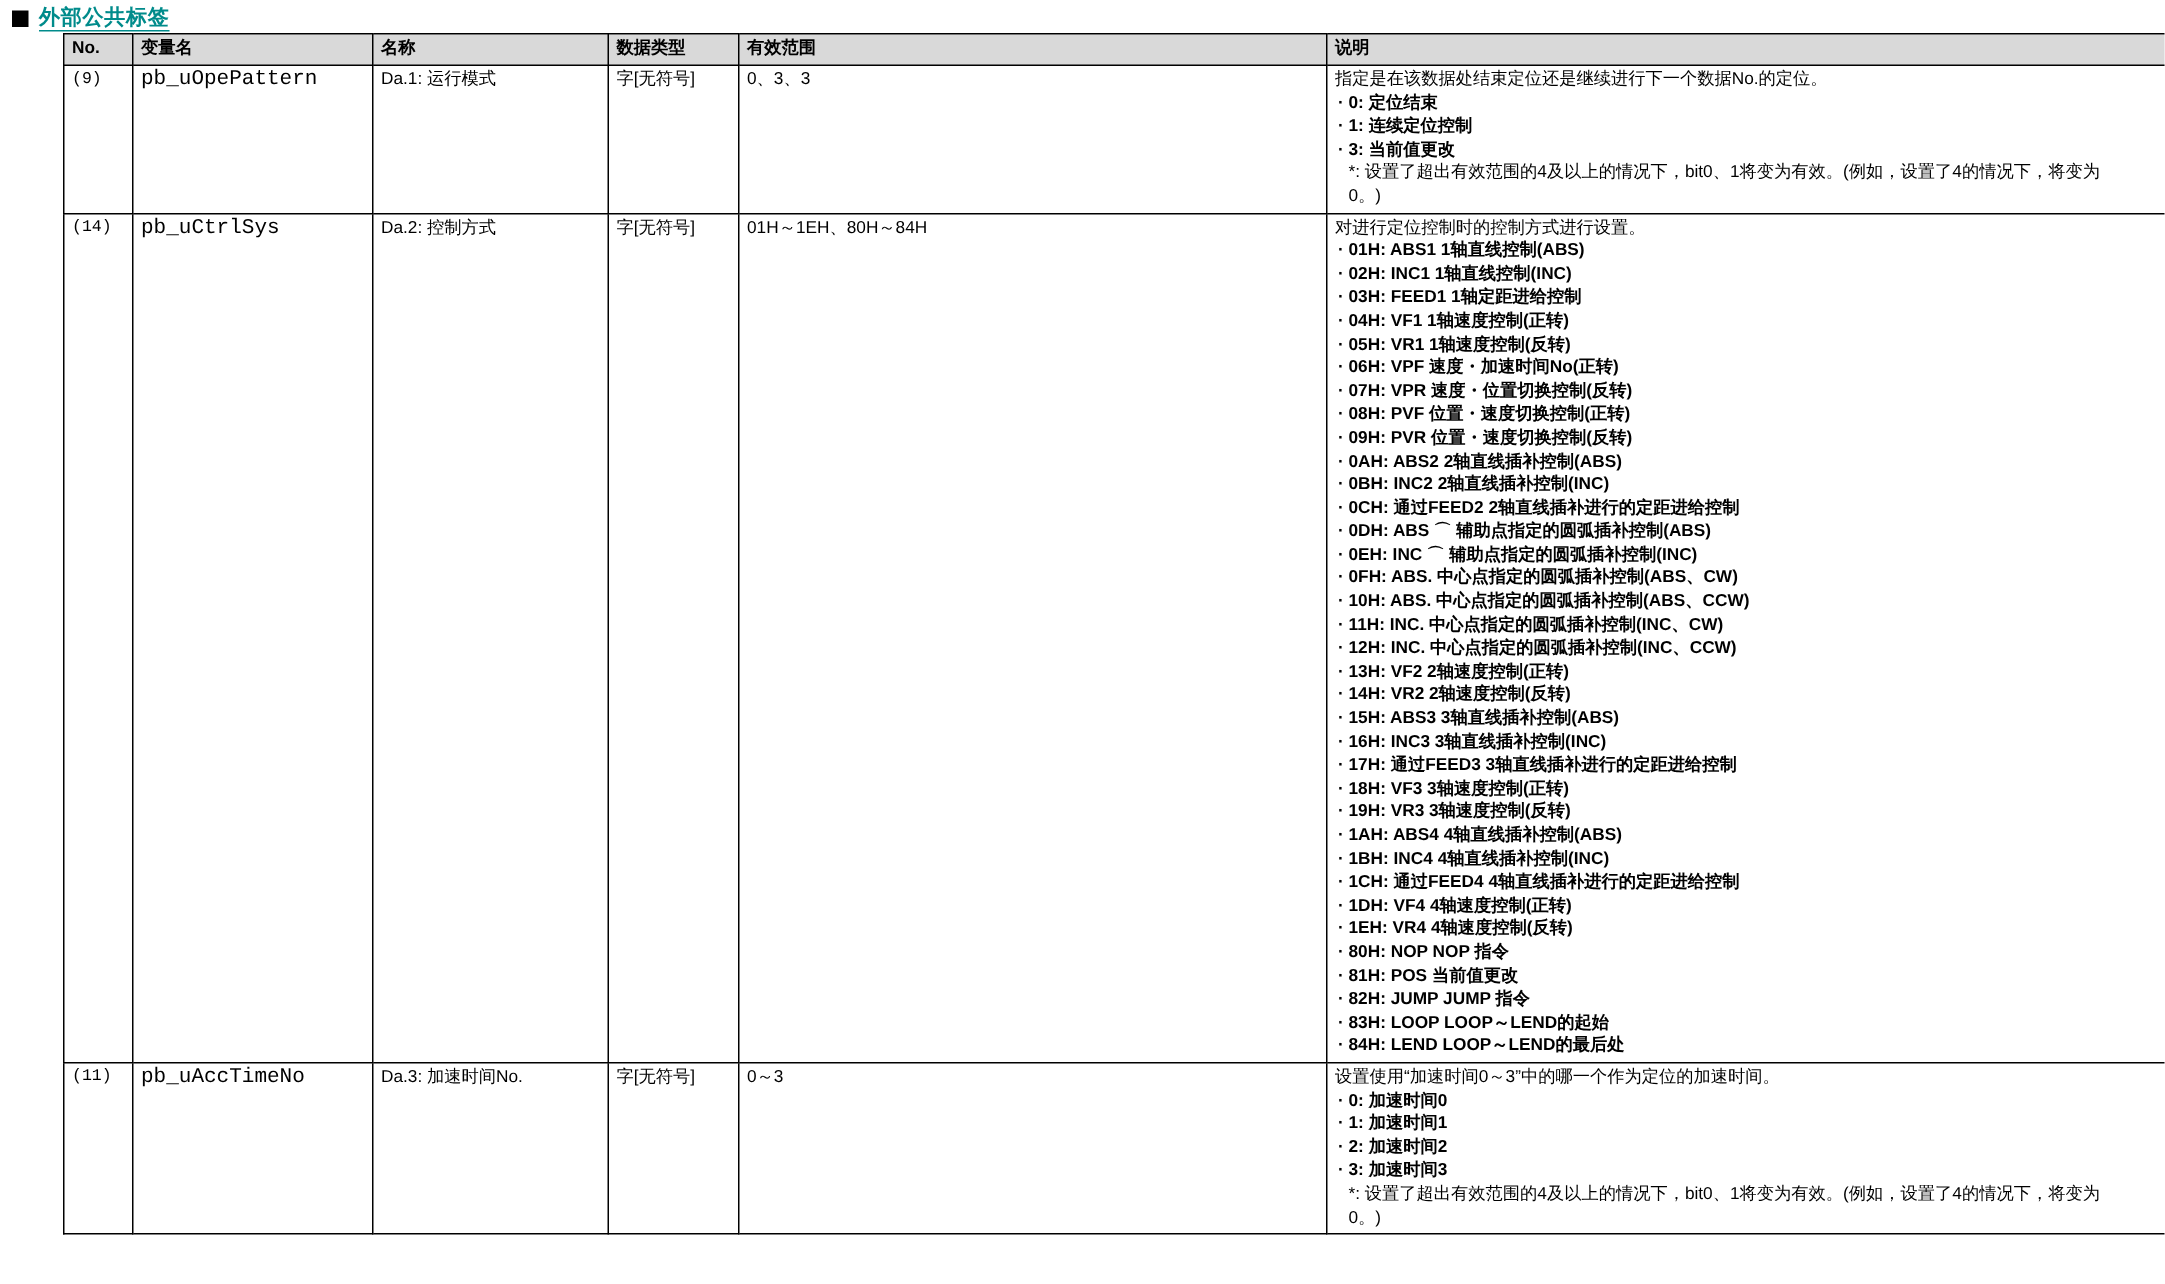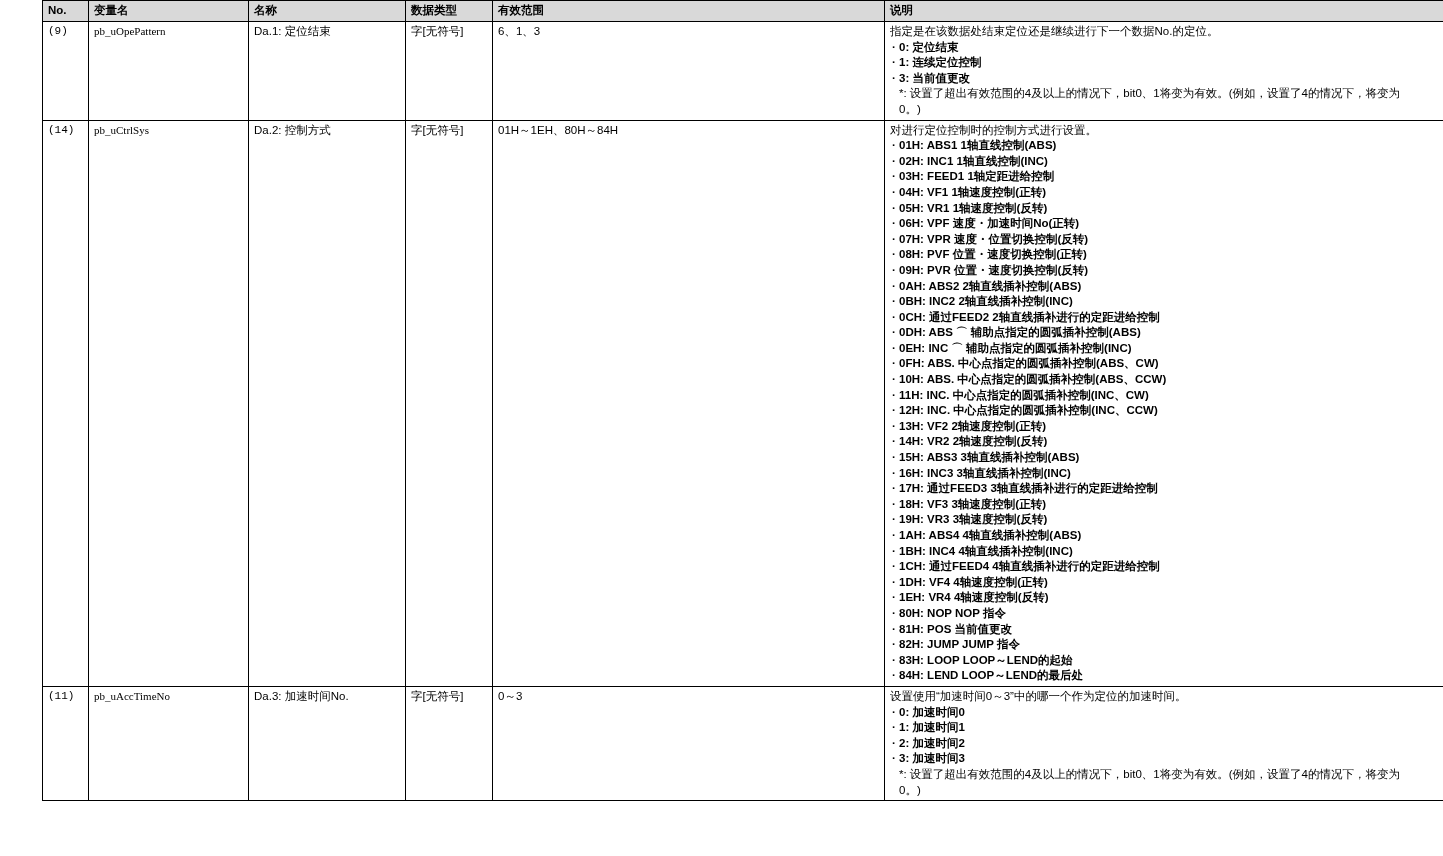--- a/index.html
+++ b/index.html
@@ -74,21 +74,21 @@
   }
   
   col.c-no    { width: 46px; }
   col.c-var   { width: 160px; }
   col.c-name  { width: 157px; }
   col.c-type  { width: 87px; }
   col.c-range { width: 392px; }
   col.c-desc  { width: 571px; }
 
   td.no-cell { text-align: center; font-family: "Liberation Mono", "DejaVu Sans Mono", monospace; font-size: 11px; padding-left: 0; padding-right: 0;}
-  td.var-cell { font-family: Liberation Serif, serif; font-size: 11px; }
+  td.var-cell { font-family: Liberation Mono, monospace; font-size: 14px; }
   td.type-cell { font-size: 11.5px; }
   td.range-cell { font-size: 11.5px; }
   .desc-head { margin: 0 0 0 0; }
   ul.bullets {
     list-style: none;
     margin: 0;
     padding: 0;
     font-weight: bold;
   }
   ul.bullets li {
@@ -109,20 +109,24 @@
   }
   .note-cont {
     padding-left: 9px;
   }
 </style>
 </head>
 <body>
 
 <div class="page">
 
+  <div class="section-heading">
+    <span class="sq-marker"></span>
+    <span class="section-title">外部公共标签</span>
+  </div>
 
   <table class="spec">
     <colgroup>
       <col class="c-no">
         <col class="c-var">
         <col class="c-name">
         <col class="c-type">
         <col class="c-range">
         <col class="c-desc">
     </colgroup>
@@ -133,23 +137,23 @@
         <th>名称</th>
         <th>数据类型</th>
         <th>有效范围</th>
         <th>说明</th>
       </tr>
     </thead>
     <tbody id="tbody">
         <tr>
           <td class="no-cell">(9)</td>
           <td class="var-cell">pb_uOpePattern</td>
-          <td>Da.1: 定位结束</td>
+          <td>Da.1: 运行模式</td>
           <td class="type-cell">字[无符号]</td>
-          <td class="range-cell">6、1、3</td>
+          <td class="range-cell">0、3、3</td>
           <td>
             <div class="desc-head">指定是在该数据处结束定位还是继续进行下一个数据No.的定位。</div>
             <ul class="bullets">
               <li>0: 定位结束</li>
               <li>1: 连续定位控制</li>
               <li>3: 当前值更改</li>
             </ul>
             <div class="note-line">*: 设置了超出有效范围的4及以上的情况下，bit0、1将变为有效。(例如，设置了4的情况下，将变为</div>
             <div class="note-cont">0。)</div>
           </td>

